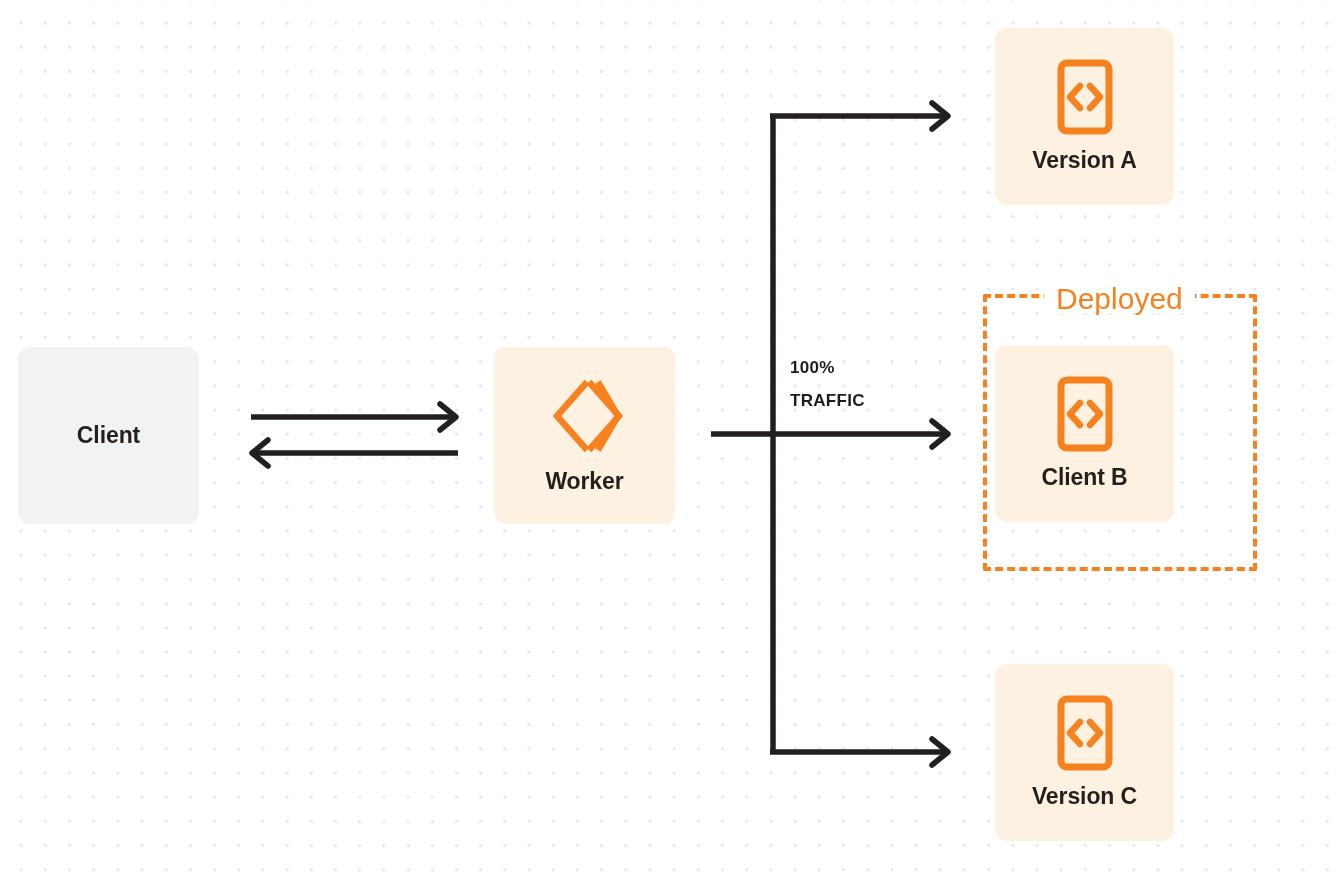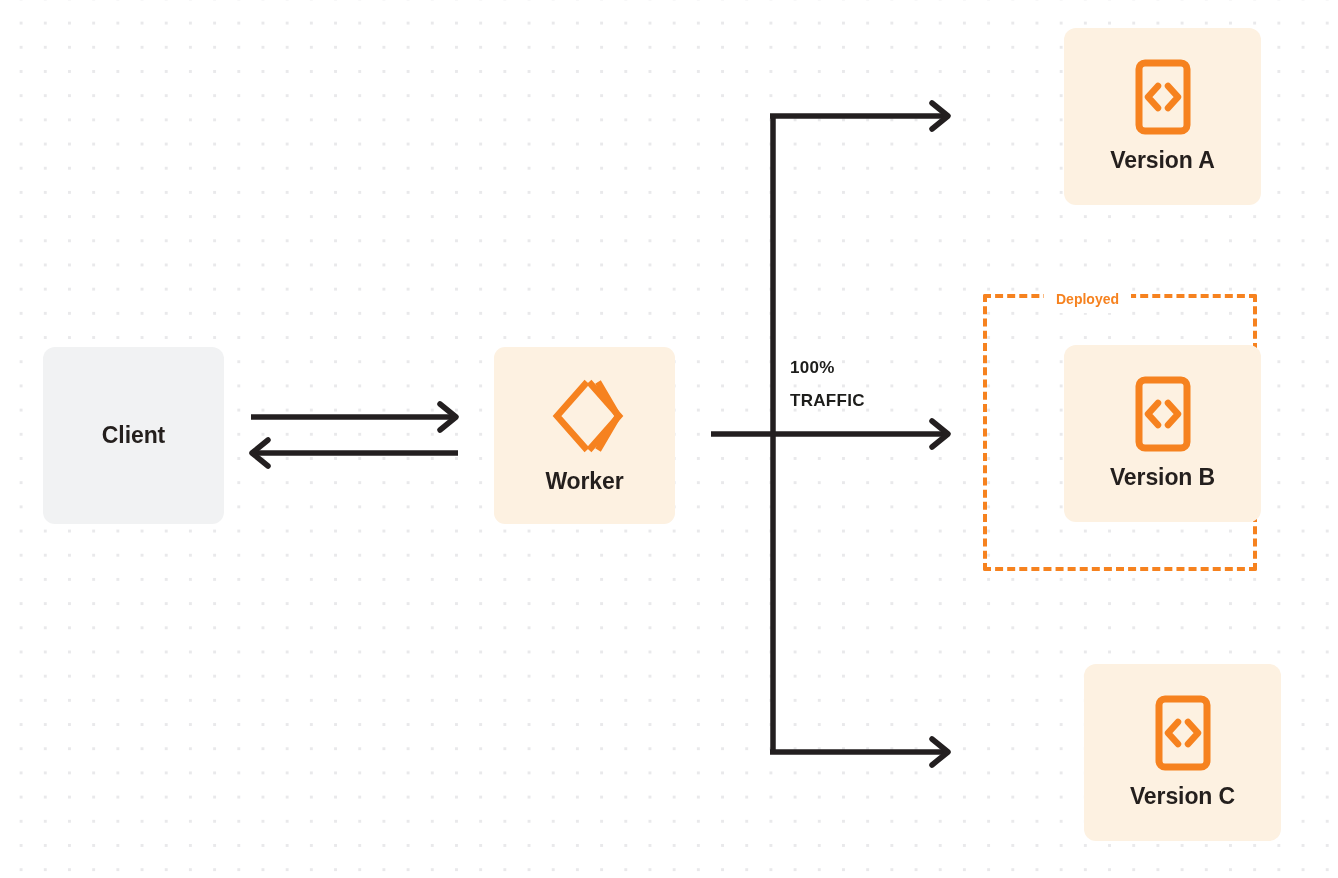--- a/index.html
+++ b/index.html
@@ -34,21 +34,21 @@
     box-sizing: border-box;
   }
   .node-label {
     font-weight: bold;
     color: #241f1d;
     letter-spacing: -0.1px;
     white-space: nowrap;
   }
 
   .client-node {
-    left: 43px;
+    left: 18px;
     top: 347px;
     width: 181px;
     height: 177px;
     background: #f1f2f3;
     justify-content: center;
   }
   .client-node .node-label { font-size: 23px; }
 
   .worker-node {
     left: 494px;
@@ -57,32 +57,32 @@
     height: 177px;
     background: #fdf1e1;
     border-radius: 11px;
   }
   .worker-node .node-label {
     font-size: 23px;
     margin-top: 13px;
   }
 
   .version-node {
-    left: 1064px;
-    width: 197px;
+    left: 995px;
+    width: 179px;
     height: 177px;
     background: #fdf1e1;
   }
   .version-node .node-label {
     font-size: 23px;
     margin-top: 12px;
   }
   .version-a { top: 28px; }
   .version-b { top: 345px; }
-  .version-c { top: 664px; margin-left: 20px; }
+  .version-c { top: 664px; }
 
   .icon-wrap {
     display: flex;
     align-items: center;
     justify-content: center;
     line-height: 0;
   }
 
   
   .deployed-frame {
@@ -95,22 +95,22 @@
     border-radius: 2px;
     box-sizing: border-box;
   }
   .deployed-label {
     position: absolute;
     left: 1044px;
     top: 285px;
     padding: 0 12px;
     background: #ffffff;
     color: #f6821f;
-    font-size: 14px;
-    font-weight: bold;
+    font-size: 30px;
+    font-weight: normal;
     line-height: 28px;
     white-space: nowrap;
   }
 
   
   .traffic-label {
     position: absolute;
     left: 790px;
     top: 351px;
     width: 140px;
@@ -208,21 +208,21 @@
   </div>
 
   <div class="node version-node version-b">
     <span class="icon-wrap">
       <svg width="58" height="76" viewBox="0 0 58 76" aria-hidden="true">
         <rect x="5" y="4" width="48" height="68" rx="6" ry="6" fill="none" stroke="#f6821f" stroke-width="7"></rect>
         <polyline points="24,27 14,38 24,49" fill="none" stroke="#f6821f" stroke-width="6.5" stroke-linecap="round" stroke-linejoin="round"></polyline>
         <polyline points="34,27 44,38 34,49" fill="none" stroke="#f6821f" stroke-width="6.5" stroke-linecap="round" stroke-linejoin="round"></polyline>
       </svg>
     </span>
-    <span class="node-label">Version B</span>
+    <span class="node-label">Client B</span>
   </div>
 
   <div class="node version-node version-c">
     <span class="icon-wrap">
       <svg width="58" height="76" viewBox="0 0 58 76" aria-hidden="true">
         <rect x="5" y="4" width="48" height="68" rx="6" ry="6" fill="none" stroke="#f6821f" stroke-width="7"></rect>
         <polyline points="24,27 14,38 24,49" fill="none" stroke="#f6821f" stroke-width="6.5" stroke-linecap="round" stroke-linejoin="round"></polyline>
         <polyline points="34,27 44,38 34,49" fill="none" stroke="#f6821f" stroke-width="6.5" stroke-linecap="round" stroke-linejoin="round"></polyline>
       </svg>
     </span>

